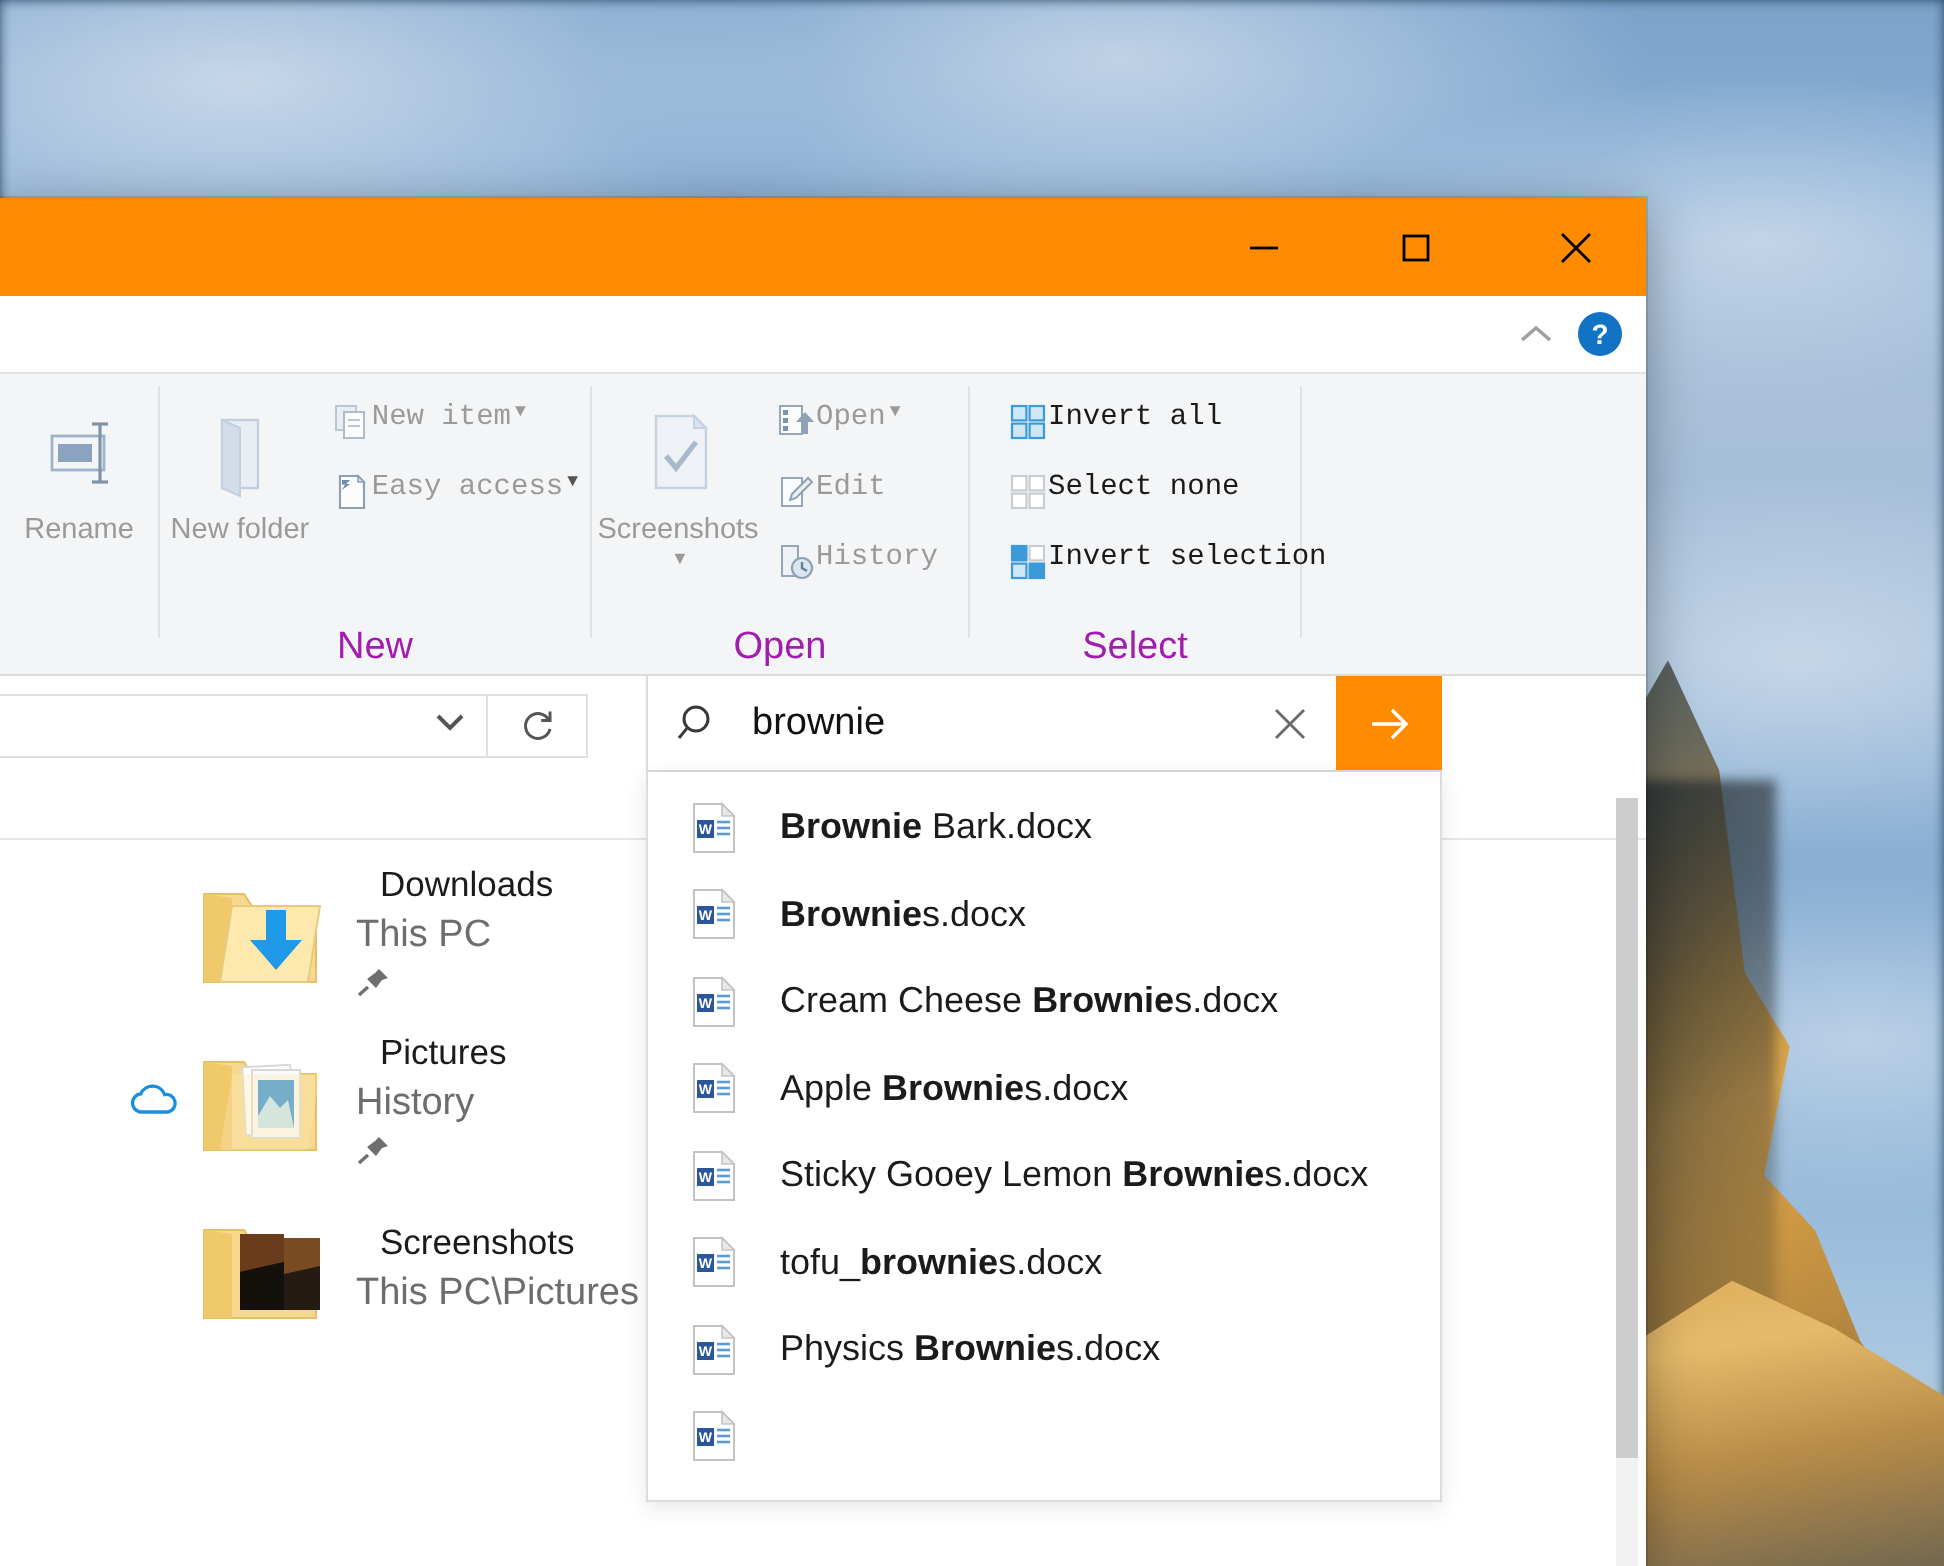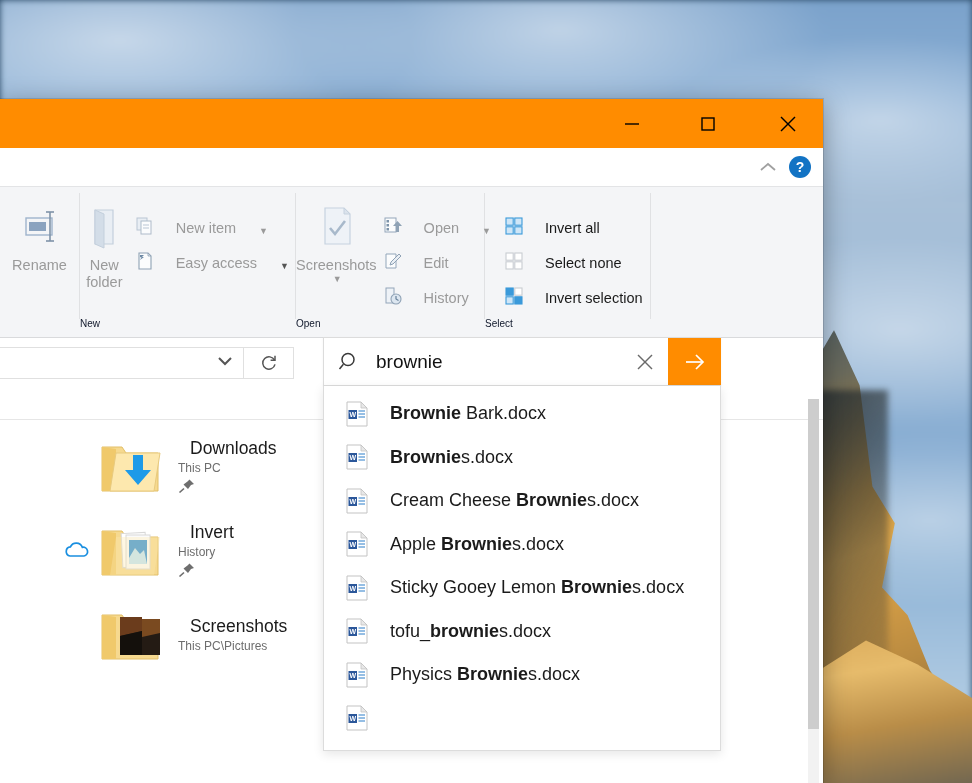--- a/index.html
+++ b/index.html
@@ -76,35 +76,35 @@
   }
 
   
   .ribbon{
     height:150px;background:#f4f5f7;border-top:1px solid #e3e4e6;border-bottom:1px solid #d9dadc;
     display:flex;position:relative;
   }
   .rgroup{position:relative;height:150px;display:flex;flex-direction:column;}
   .rgroup .gbody{flex:1;display:flex;align-items:flex-start;padding-top:8px;}
   .rgroup .glabel{
-    height:26px;line-height:26px;text-align:left;font-size:10px;color:#0f172a;
+    height:26px;line-height:26px;text-align:center;font-size:19px;color:#a21caf;
   }
   .rsep{width:1px;background:#e0e1e3;height:126px;align-self:flex-start;margin-top:6px;}
 
   .bigbtn{
     width:82px;display:flex;flex-direction:column;align-items:center;
     padding-top:6px;font-size:14.5px;color:#9a9a9a;text-align:center;line-height:1.15;
   }
   .bigbtn .ico{height:52px;display:flex;align-items:center;justify-content:center;}
   .bigbtn .lbl{margin-top:4px;}
 
   .smallcol{display:flex;flex-direction:column;padding-top:6px;}
   .smallbtn{
-    display:flex;align-items:flex-end;gap:21px;height:35px;padding:0 6px;
-    font-size:14.5px;color:#9a9a9a;white-space:nowrap;
+    display:flex;align-items:flex-start;gap:0;height:35px;padding:0 6px;
+    font-size:14.5px;color:#9a9a9a;white-space:nowrap;font-family:Liberation Mono, monospace;
   }
   .smallbtn.enabled{color:#1a1a1a;}
   .smallbtn .sico{width:20px;height:20px;display:flex;align-items:center;justify-content:center;}
   .caret{font-size:9px;color:#9a9a9a;margin-left:2px;}
   .caret.dark{color:#555;}
 
   
   .addressrow{
     height:50px;background:#fff;display:flex;align-items:center;
     padding:0;position:relative;
@@ -120,21 +120,21 @@
 
   
   .contentpane{position:absolute;left:0;top:287px;right:0;bottom:0;background:#fff;}
   .colheader{position:absolute;left:0;top:0;right:0;height:33px;border-bottom:1px solid #e6e6e6;background:#fff;}
   .quick-list{position:absolute;left:0;top:40px;right:0;bottom:0;}
   .qitem{display:flex;align-items:center;height:84px;padding-left:96px;}
   .qitem .cloud{position:absolute;left:62px;}
   .qicon{width:70px;height:62px;position:relative;flex:0 0 auto;}
   .qtext{margin-left:12px;display:flex;flex-direction:column;justify-content:center;}
   .qname{font-size:17.5px;color:#1b1b1b;line-height:1.25;margin-left:12px;}
-  .qpath{font-size:12px;color:#6d6d6d;line-height:1.45;}
+  .qpath{font-size:19px;color:#6d6d6d;line-height:1.45;}
   .pin{margin-top:1px;}
 
   
   .listscroll{
     position:absolute;right:4px;top:300px;width:11px;height:420px;background:#f2f2f2;
   }
   .listscroll .thumb{position:absolute;left:0;top:0;width:11px;height:330px;background:#cdcdcd;}
 
   
   #searchwrap{position:absolute;left:323px;top:337px;width:398px;z-index:40;}
@@ -421,21 +421,21 @@
             <path d="M6 10 L26 10 L30 16 L62 16 L62 54 L6 54 Z" fill="#f6d98f" stroke="#e2bf68" stroke-width="1"></path>
             <path d="M6 10 L6 54 L20 54 L20 12 Z" fill="#f0c96b"></path>
             <rect x="26" y="12" width="24" height="34" fill="#ffffff" stroke="#d8d8d8" stroke-width="1" transform="rotate(-3 38 29)"></rect>
             <rect x="30" y="14" width="24" height="34" fill="#fafafa" stroke="#d8d8d8" stroke-width="1"></rect>
             <rect x="33" y="19" width="18" height="24" fill="#2f8fd8"></rect>
             <path d="M33 37 L39 27 L44 33 L48 29 L51 43 L33 43 Z" fill="#bfe3f7"></path>
             <path d="M20 16 L64 16 L58 54 L14 54 Z" fill="#fde8ae" opacity="0.35"></path>
           </svg>
         </div>
         <div class="qtext">
-          <div class="qname">Invert</div>
+          <div class="qname">Pictures</div>
           <div class="qpath">History</div>
           <div class="pin">
             <svg width="18" height="16" viewBox="0 0 18 16">
               <path d="M11.5 1.5 L16 6 L13 7 L10 11 L5.5 6.5 L9.5 3.5 Z" fill="#6e6e6e"></path>
               <line x1="6" y1="10.5" x2="1.5" y2="14.5" stroke="#6e6e6e" stroke-width="1.6"></line>
             </svg>
           </div>
         </div>
       </div>
 

